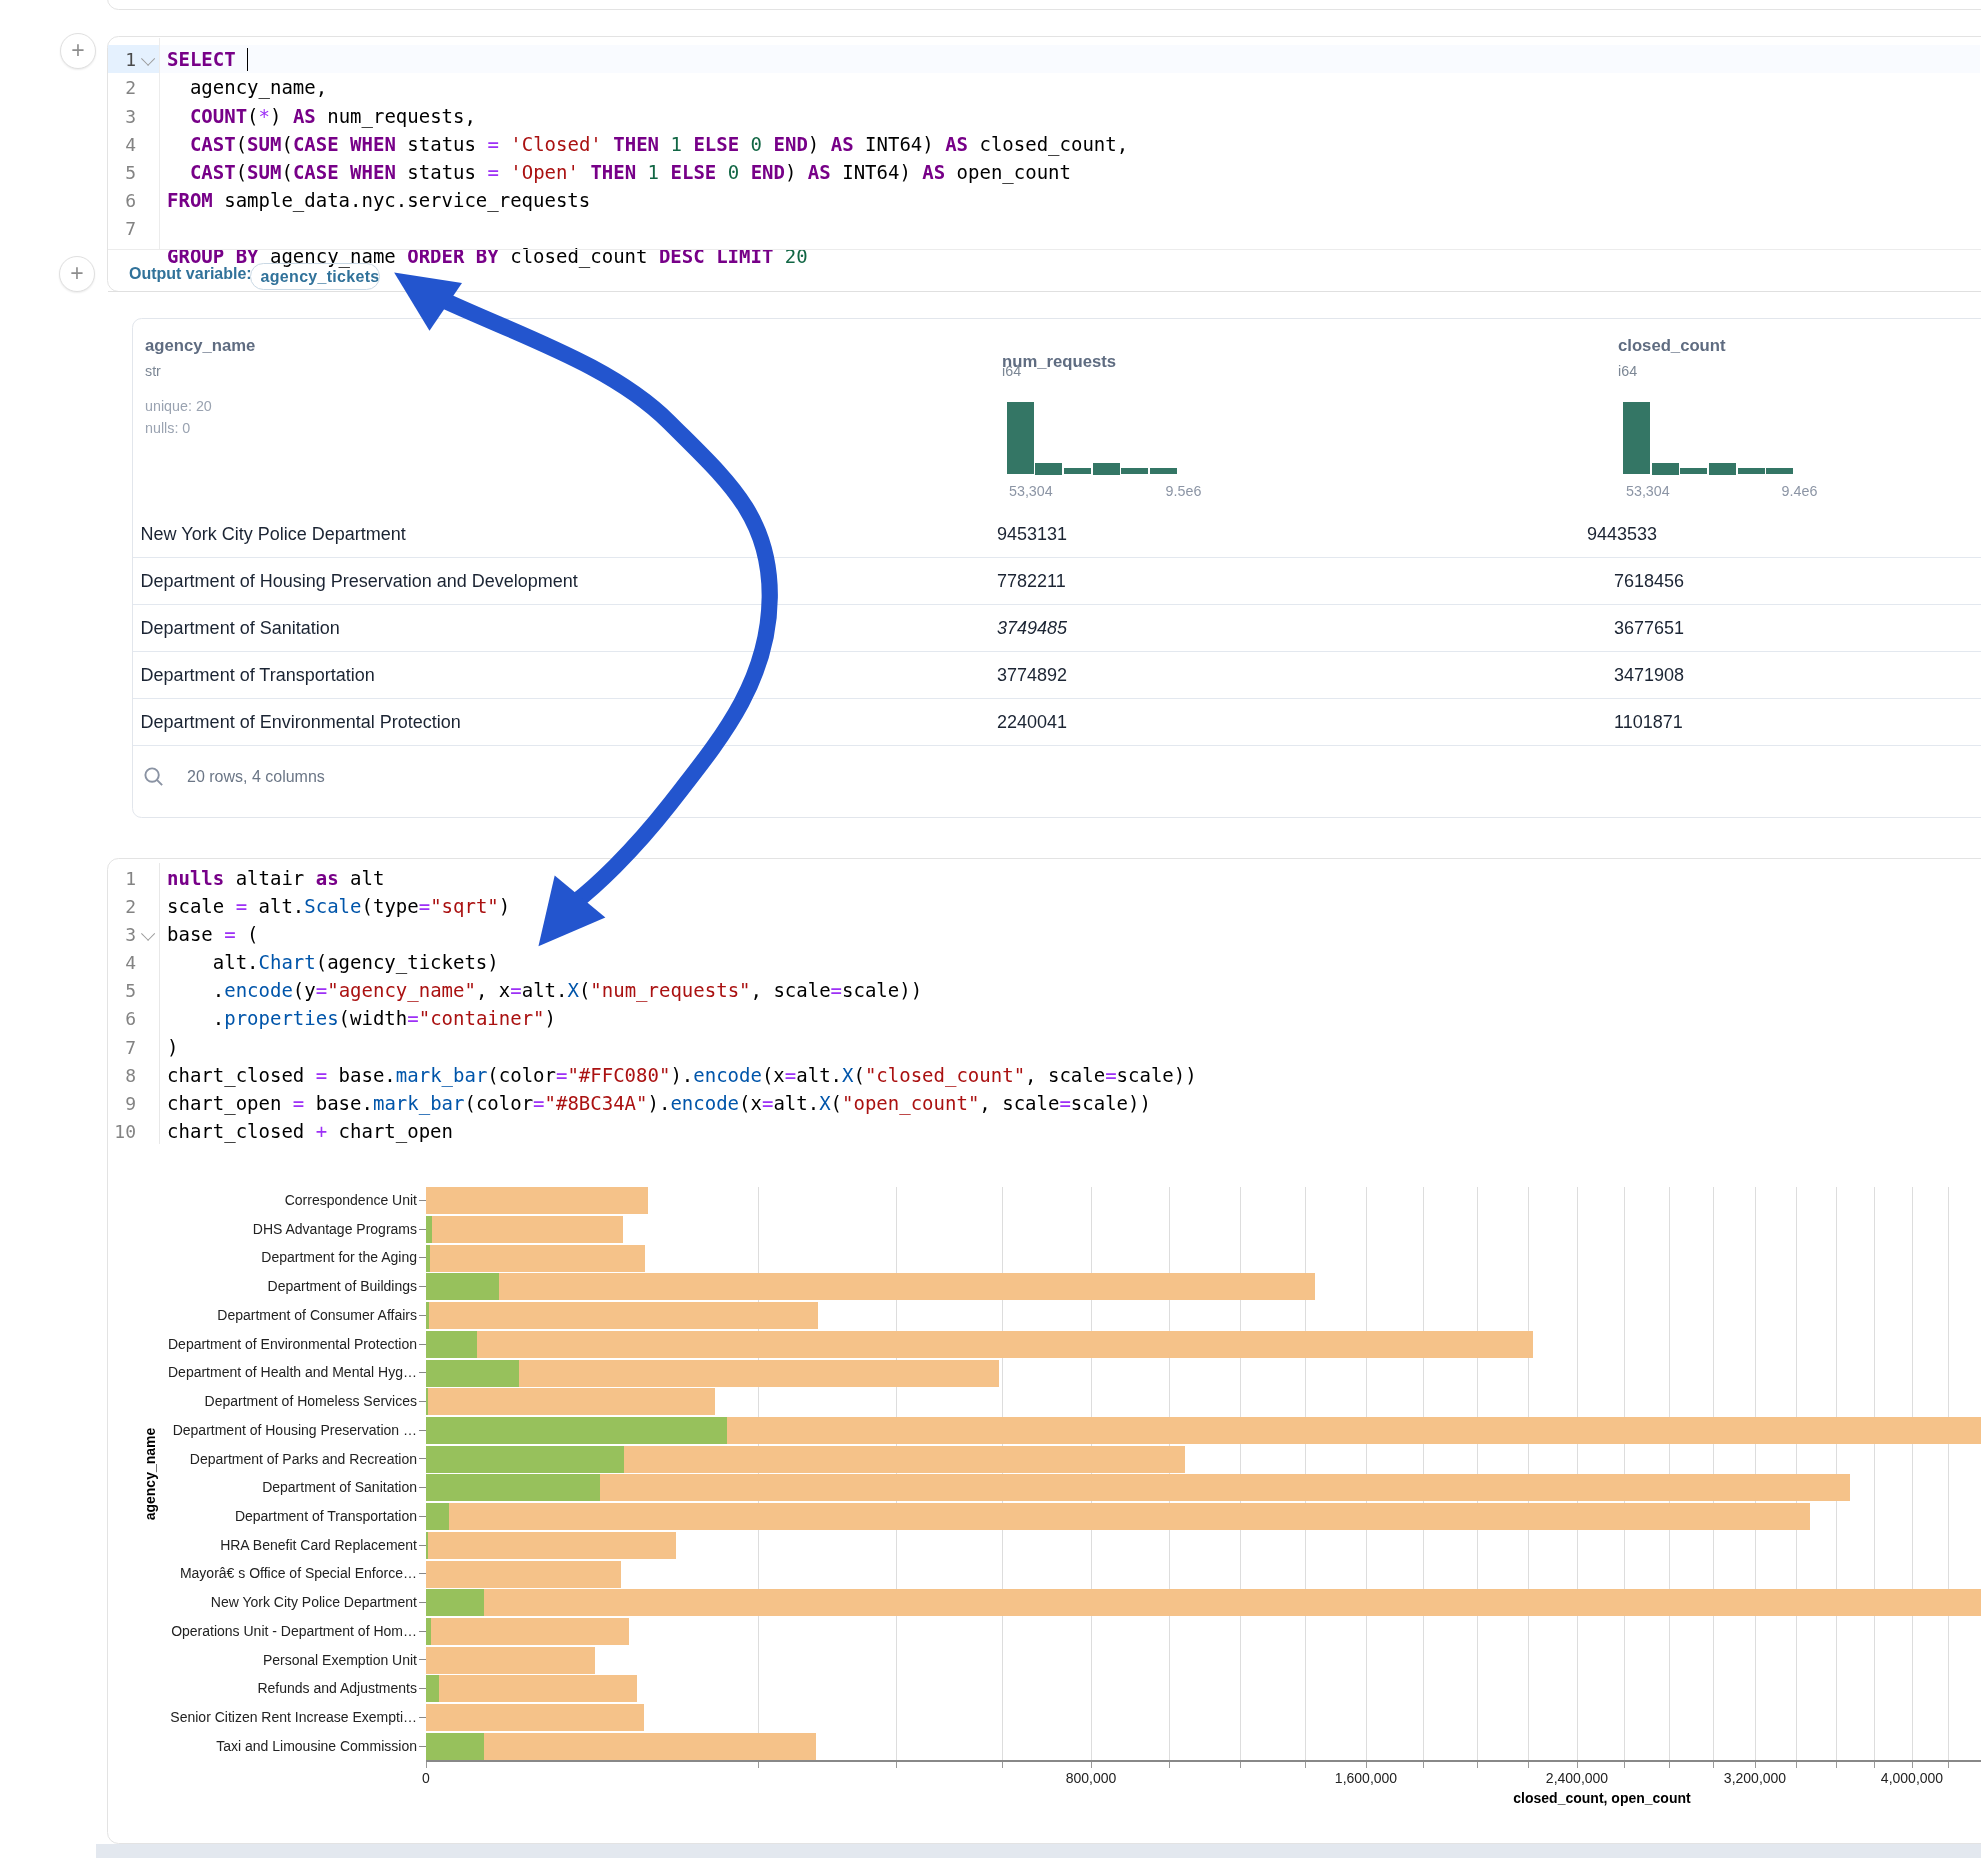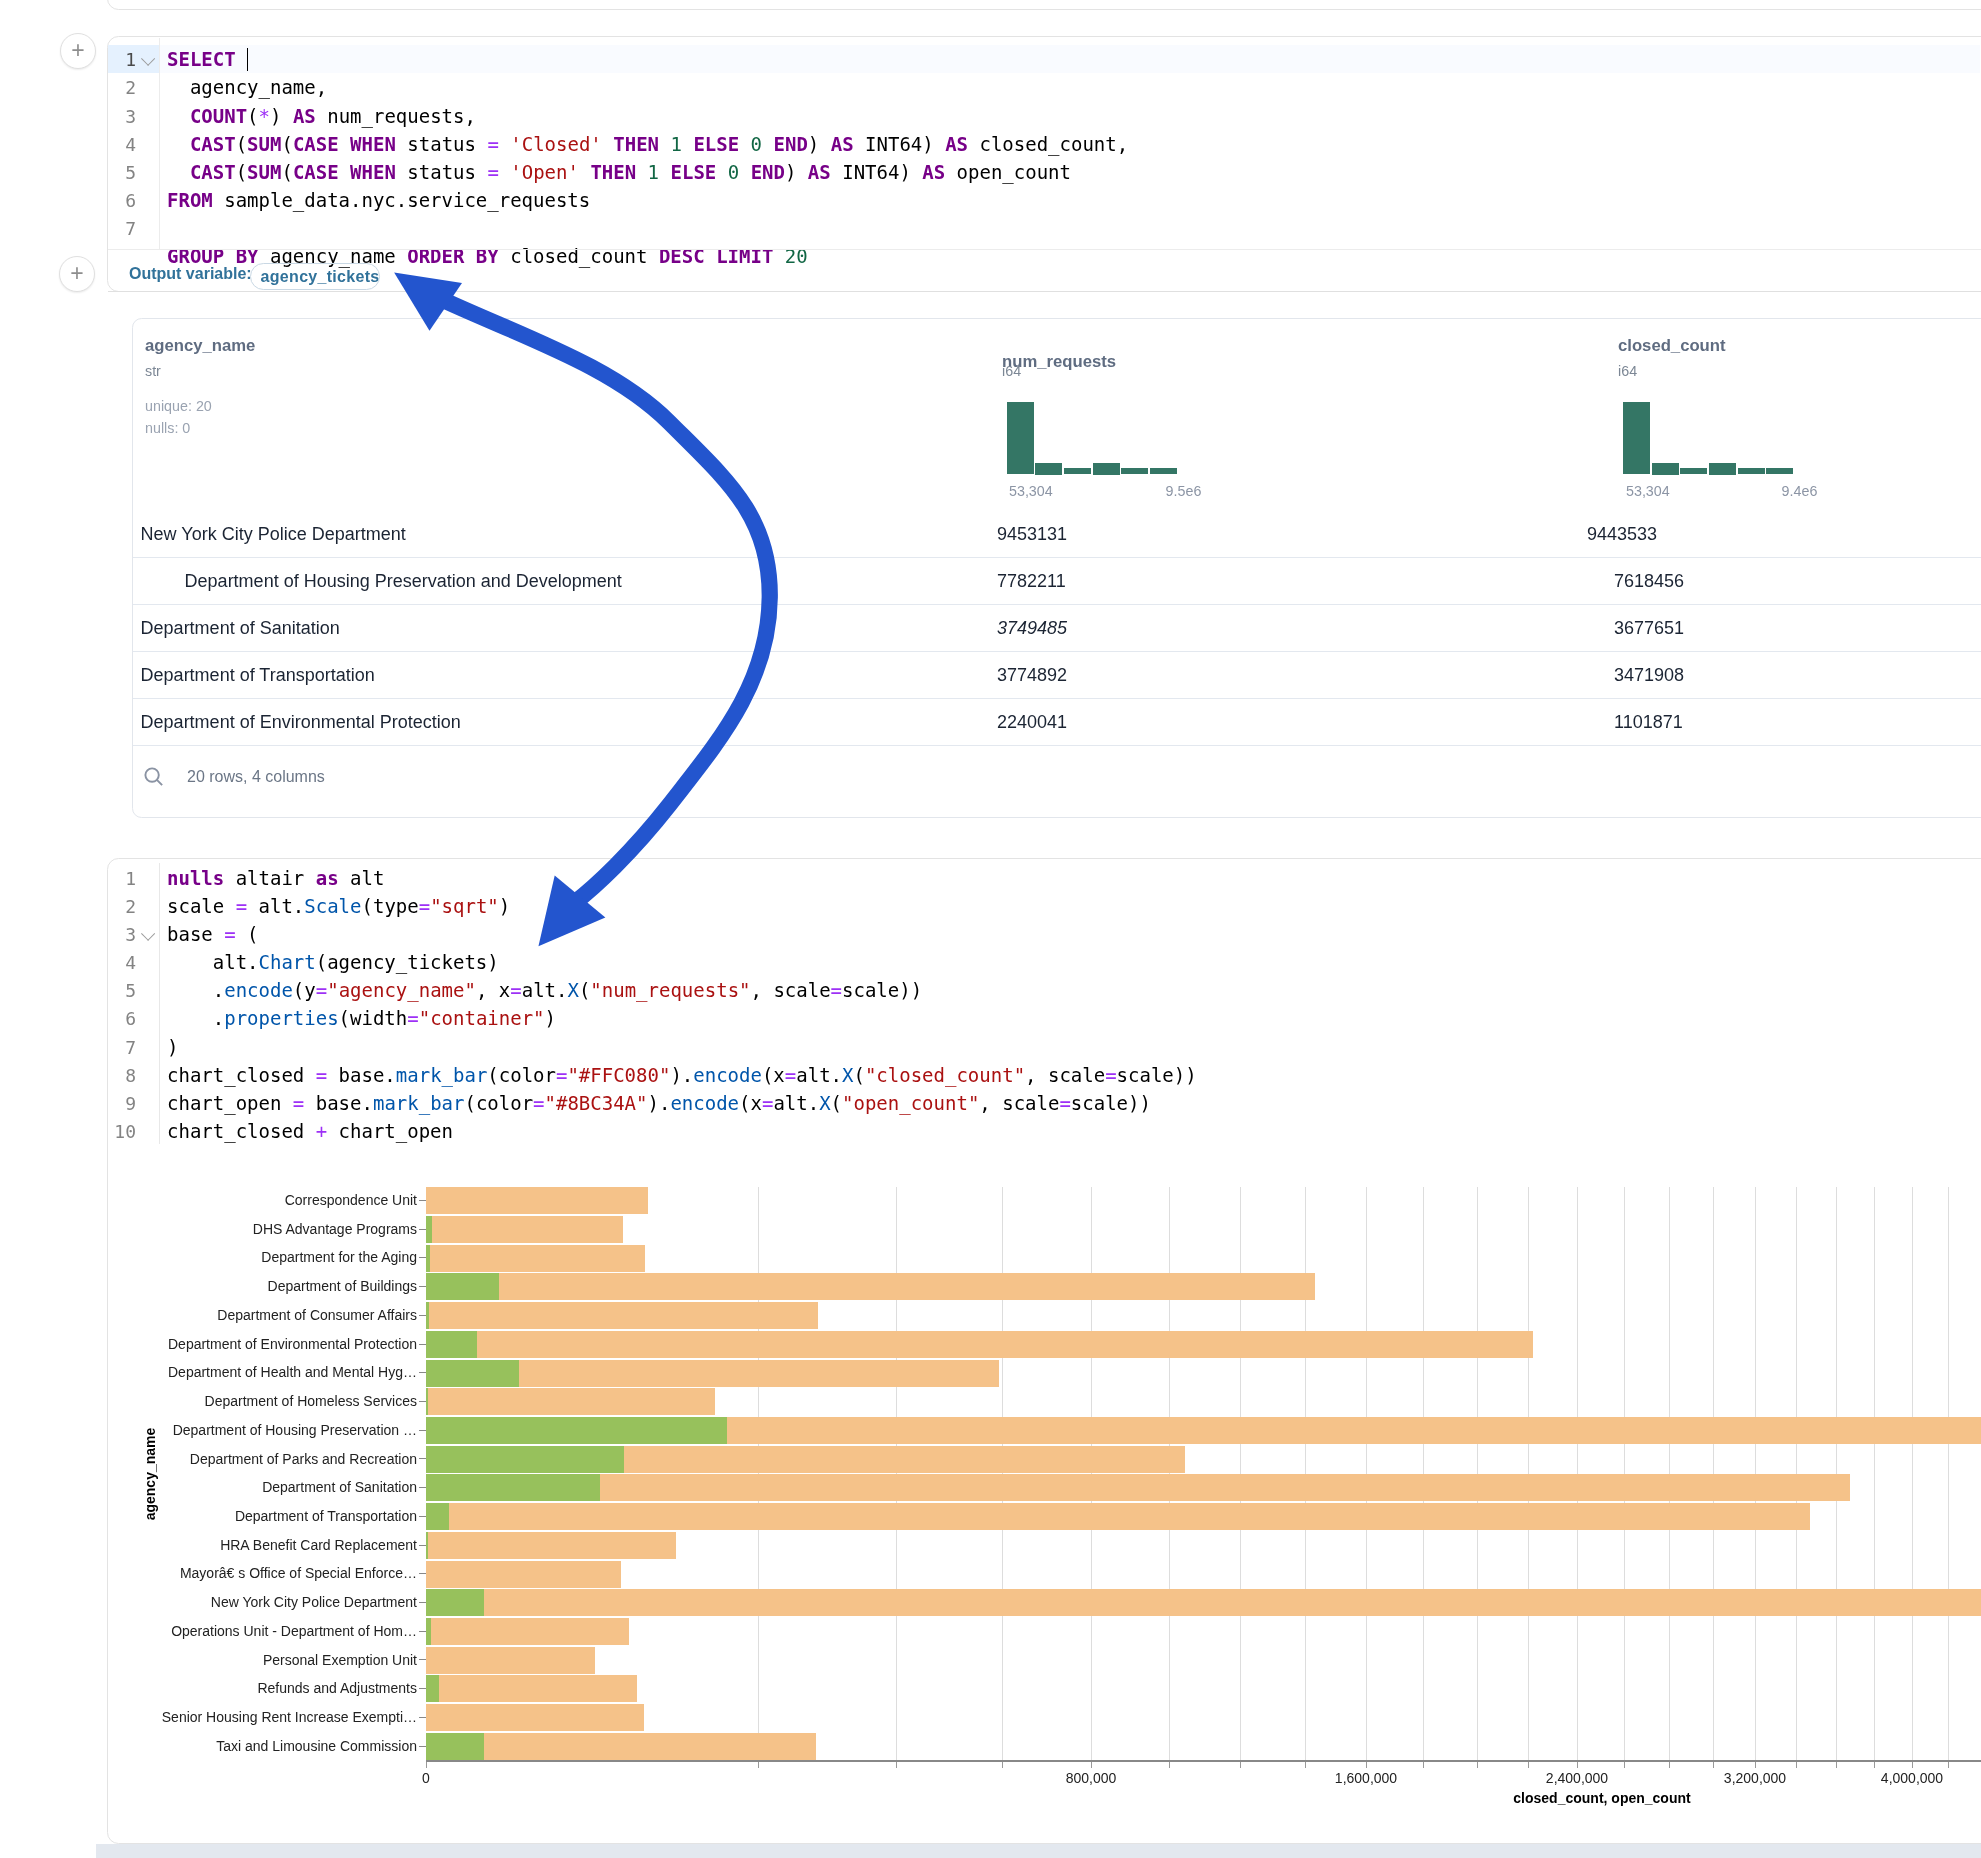--- a/index.html
+++ b/index.html
@@ -100,21 +100,21 @@
     <div class="histbar" style="left:1738px; top:468px; width:27px; height:5.7px;"></div>
     <div class="histbar" style="left:1766px; top:468px; width:27px; height:5.7px;"></div>
     <div class="histlab" style="left:1626px; top:483px;">53,304</div>
     <div class="histlab" style="left:1766px; top:483px; width:67px; text-align:center;">9.4e6</div>
     <div class="trow" style="left:133px; top:511px; width:1867px; height:47px;">
       <span class="tcell" style="left:7.6px;">New York City Police Department</span>
       <span class="tcell" style="left:864px;">9453131</span>
       <span class="tcell" style="left:1454px;">9443533</span>
     </div>
     <div class="trow" style="left:133px; top:558px; width:1867px; height:47px;">
-      <span class="tcell" style="left:7.6px;margin-left:44px;">Department of Housing Preservation and Development</span>
+      <span class="tcell" style="left:7.6px;">Department of Housing Preservation and Development</span>
       <span class="tcell" style="left:864px;">7782211</span>
       <span class="tcell" style="left:1481px;">7618456</span>
     </div>
     <div class="trow" style="left:133px; top:605px; width:1867px; height:47px;">
       <span class="tcell" style="left:7.6px;">Department of Sanitation</span>
       <span class="tcell" style="left:864px;font-style:italic;">3749485</span>
       <span class="tcell" style="left:1481px;">3677651</span>
     </div>
     <div class="trow" style="left:133px; top:652px; width:1867px; height:47px;">
       <span class="tcell" style="left:7.6px;">Department of Transportation</span>
@@ -244,21 +244,21 @@
     <div class="ylab" style="left:35px; top:1623px;">Operations Unit - Department of Hom…</div>
     <div class="ytick" style="left:419px; top:1631px;"></div>
     <div class="bar" style="left:426px; top:1647px; width:169px; background:#f5c289;"></div>
     <div class="ylab" style="left:35px; top:1652px;">Personal Exemption Unit</div>
     <div class="ytick" style="left:419px; top:1659px;"></div>
     <div class="bar" style="left:426px; top:1675px; width:211px; background:#f5c289;"></div>
     <div class="bar" style="left:426px; top:1675px; width:13.4px; background:#97c15c;"></div>
     <div class="ylab" style="left:35px; top:1680px;">Refunds and Adjustments</div>
     <div class="ytick" style="left:419px; top:1688px;"></div>
     <div class="bar" style="left:426px; top:1704px; width:218px; background:#f5c289;"></div>
-    <div class="ylab" style="left:35px; top:1709px;">Senior Housing Rent Increase Exempti…</div>
+    <div class="ylab" style="left:35px; top:1709px;">Senior Citizen Rent Increase Exempti…</div>
     <div class="ytick" style="left:419px; top:1717px;"></div>
     <div class="bar" style="left:426px; top:1733px; width:390px; background:#f5c289;"></div>
     <div class="bar" style="left:426px; top:1733px; width:58px; background:#97c15c;"></div>
     <div class="ylab" style="left:35px; top:1738px;">Taxi and Limousine Commission</div>
     <div class="ytick" style="left:419px; top:1746px;"></div>
     <div class="abs" style="left:426px; top:1760px; width:1555px; height:1.9px; background:#888;"></div>
     <div class="xtick" style="left:426px; top:1762px;"></div>
     <div class="xtick" style="left:758px; top:1762px;"></div>
     <div class="xtick" style="left:896px; top:1762px;"></div>
     <div class="xtick" style="left:1002px; top:1762px;"></div>

